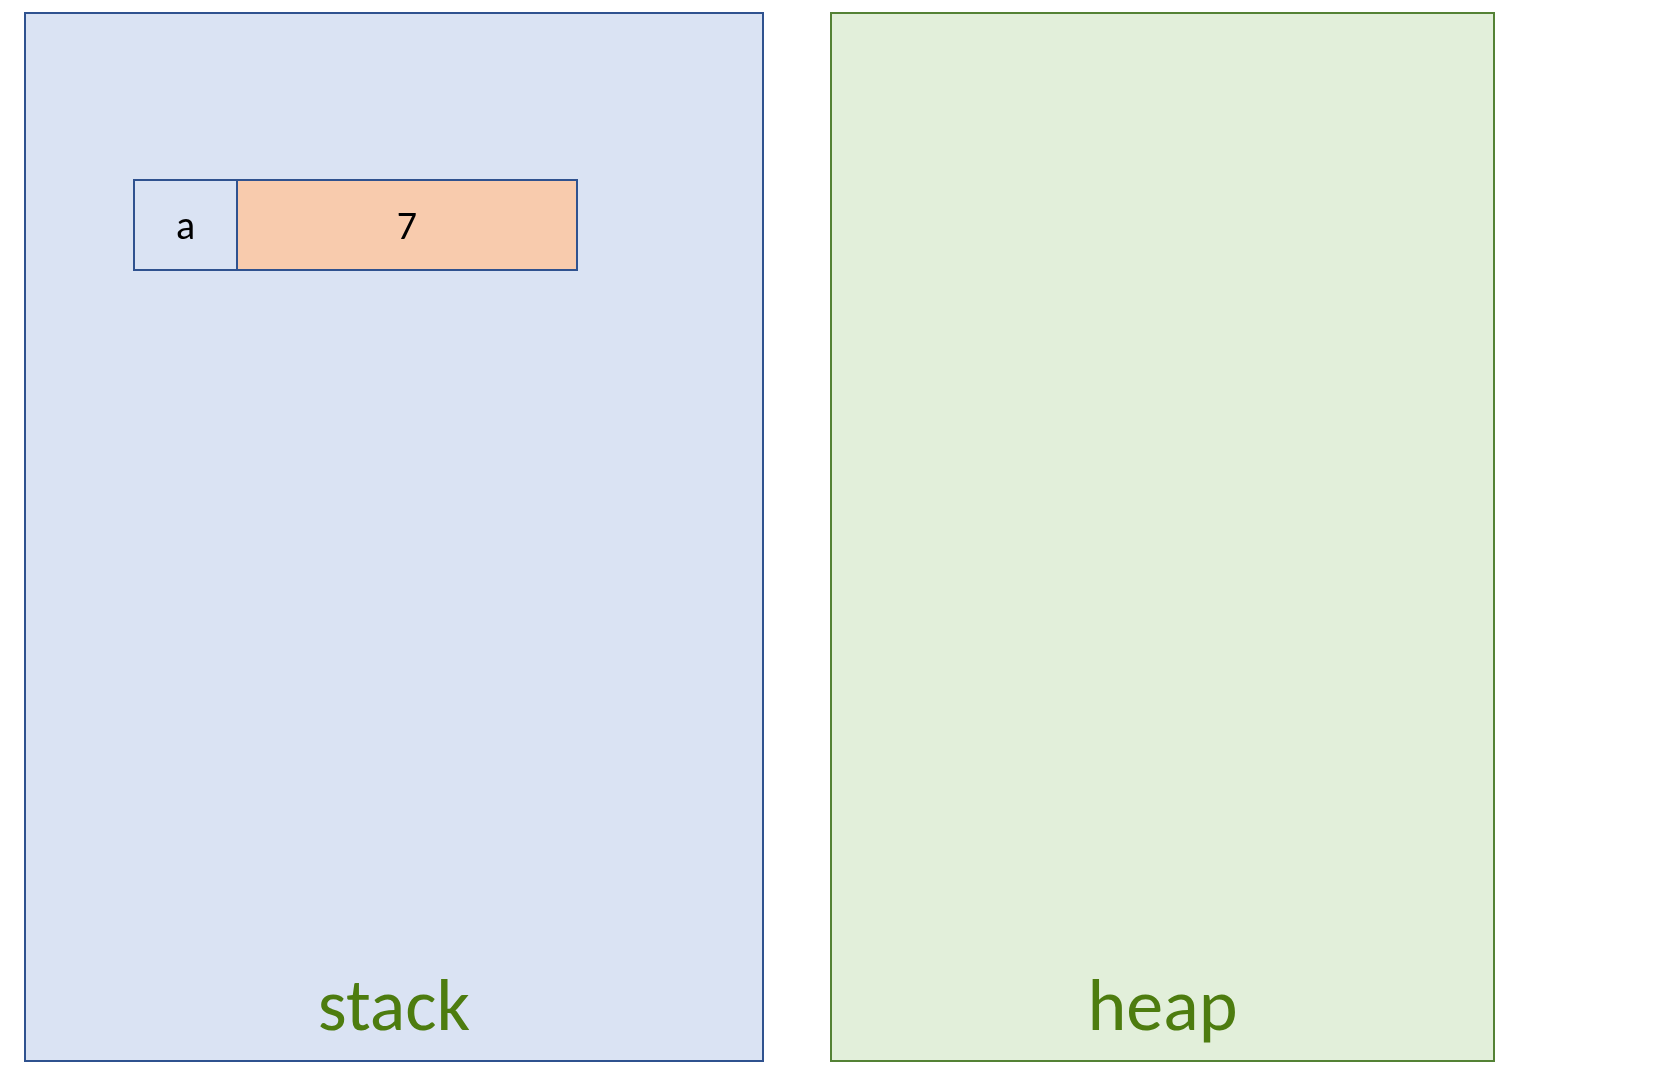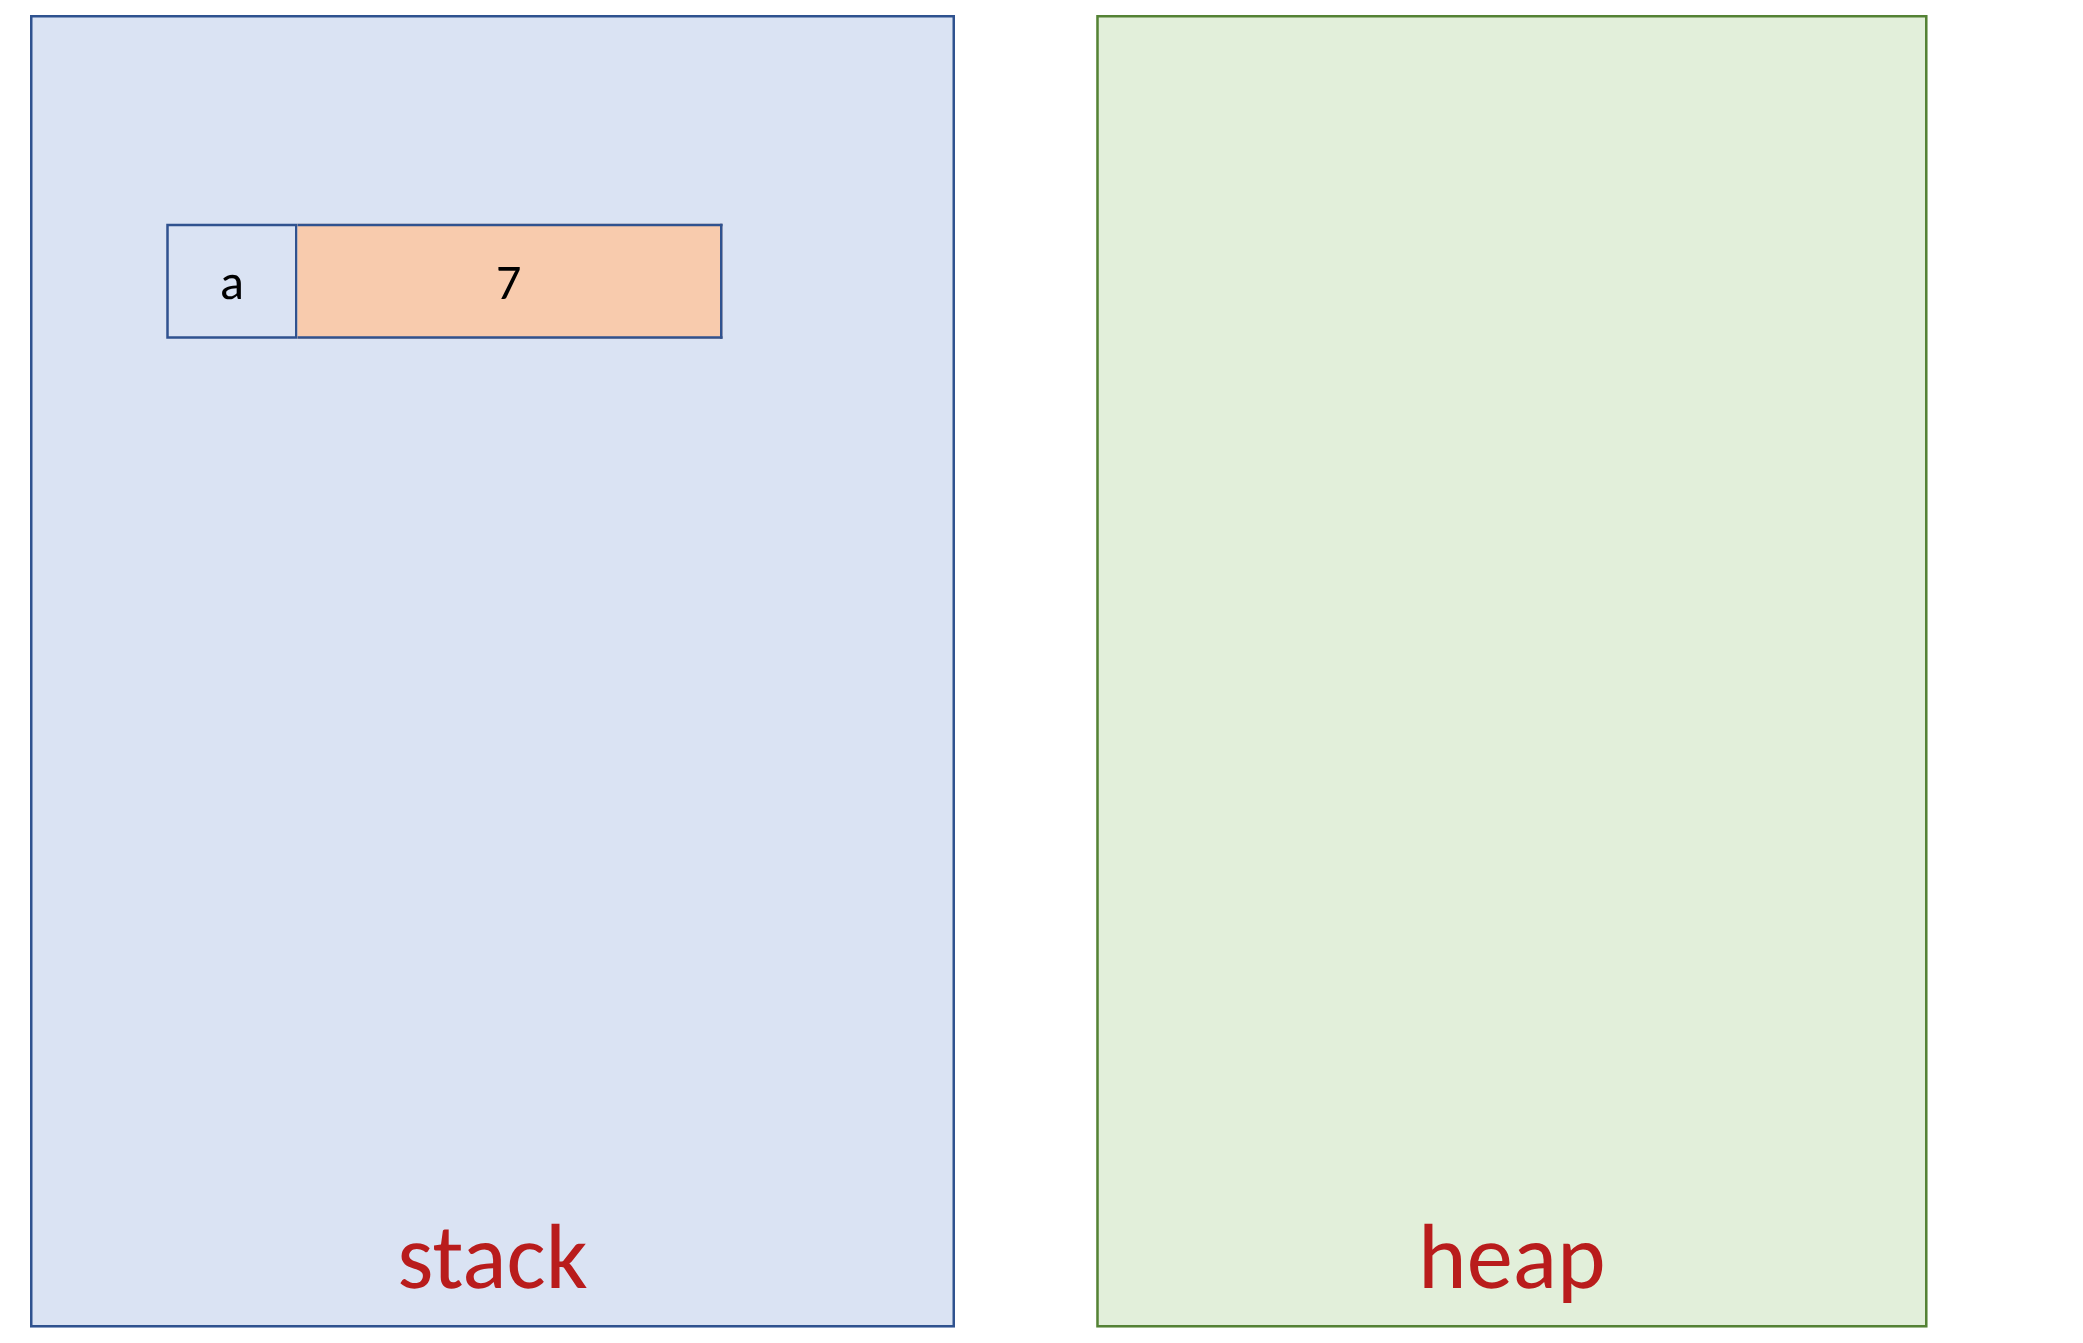--- a/index.html
+++ b/index.html
@@ -24,31 +24,30 @@
       border: 2px solid #2f528f;
     }
     .heap-box {
       position: absolute;
       left: 830px;
       top: 12px;
       width: 665px;
       height: 1050px;
       background: #e2efda;
       border: 2px solid #548235;
-      margin-left: 47px;
     }
     .box-label {
       position: absolute;
       bottom: 10px;
       left: 0;
       right: 0;
       text-align: center;
       font-size: 74px;
       font-weight: 400;
-      color: #b91c1c;
+      color: #4d7c0f;
     }
     .variable-row {
       position: absolute;
       top: 165px;
       left: 107px;
       display: flex;
       height: 92px;
     }
     .var-name {
       width: 105px;

